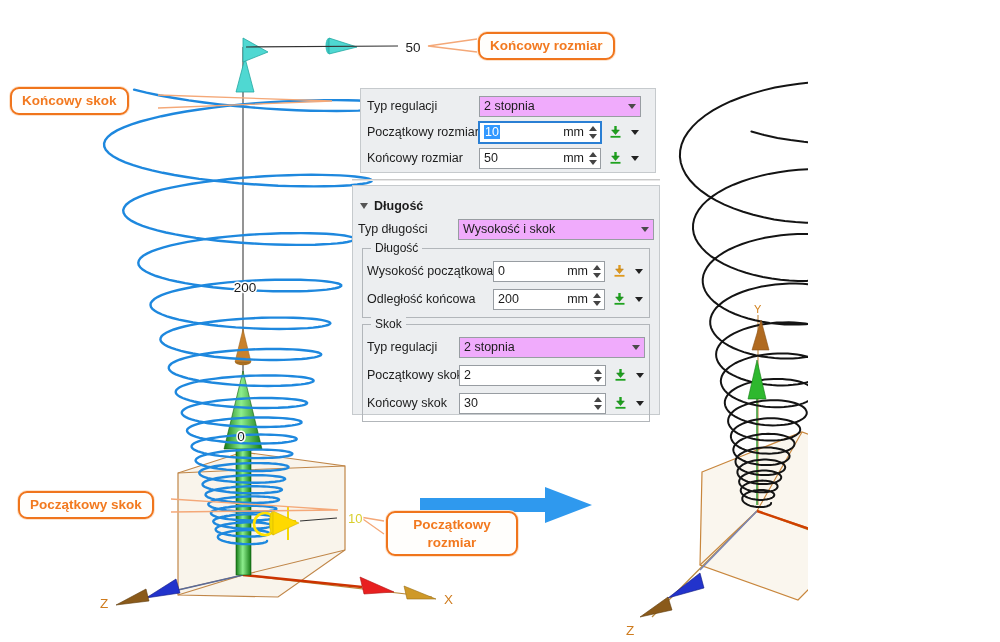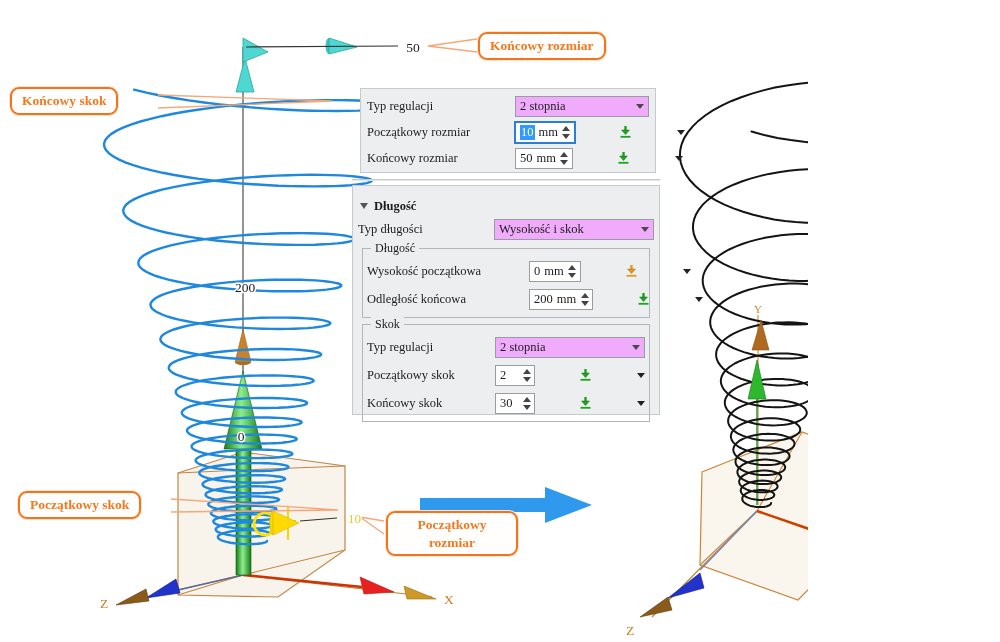--- a/index.html
+++ b/index.html
@@ -1,36 +1,36 @@
 <!DOCTYPE html>
 <html><head>
 <meta charset="utf-8">
 <style>
   html,body{margin:0;padding:0;background:#fff;}
   #stage{position:relative;width:808px;height:642px;overflow:hidden;
-         font-family:Liberation Serif, serif;background:#fff;}
+         font-family:Liberation Sans, sans-serif;background:#fff;}
   #scene{position:absolute;left:0;top:0;}
 
   .halo{paint-order:stroke;stroke:#ffffff;stroke-width:3px;}
 
   
   .callout{position:absolute;border:2px solid #f0751c;border-radius:9px;
            background:#fffefc;color:#f2791f;font-weight:700;font-size:13.5px;
            line-height:1.3;padding:3px 10px;text-align:center;
            box-shadow:0 0 0 1px #fde3cd;}
 
   
   .panel{position:absolute;left:352px;top:88px;width:308px;font-size:12.5px;color:#1c1c1c;}
   .pbox1{position:absolute;left:8px;top:0;width:296px;height:85px;
          background:#eceef0;border:1px solid #c6cacd;box-sizing:border-box;padding:4px 6px 0 6px;}
   .splitter{position:absolute;left:0;top:91px;width:308px;height:0;
             border-top:1px solid #c9c9c9;border-bottom:1px solid #e7e7e7;}
   .section2{position:absolute;left:0;top:97px;width:308px;height:230px;
             background:#eceef0;border:1px solid #c6cacd;box-sizing:border-box;padding:10px 5px;}
-  .prow{display:flex;align-items:center;height:26px;gap:36px;}
+  .prow{display:flex;align-items:center;height:26px;}
   .plabel{flex:0 0 112px;white-space:nowrap;overflow:hidden;}
   .sel{display:flex;align-items:center;background:#f0abfc;border:1px solid #989da2;
        height:21px;box-sizing:border-box;padding:0 4px;position:relative;}
   .sel .selval{flex:1;white-space:nowrap;}
   .tri-dn{width:0;height:0;border-left:4px solid transparent;border-right:4px solid transparent;
           border-top:5px solid #4a4a4a;}
   .field{display:flex;align-items:center;background:#fff;border:1px solid #989da2;
          height:21px;box-sizing:border-box;padding:0 2px 0 4px;}
   .field.focus{border:1px solid #2a7fd4;box-shadow:0 0 0 1px #2a7fd4;}
   .field .val{flex:1;white-space:nowrap;}

